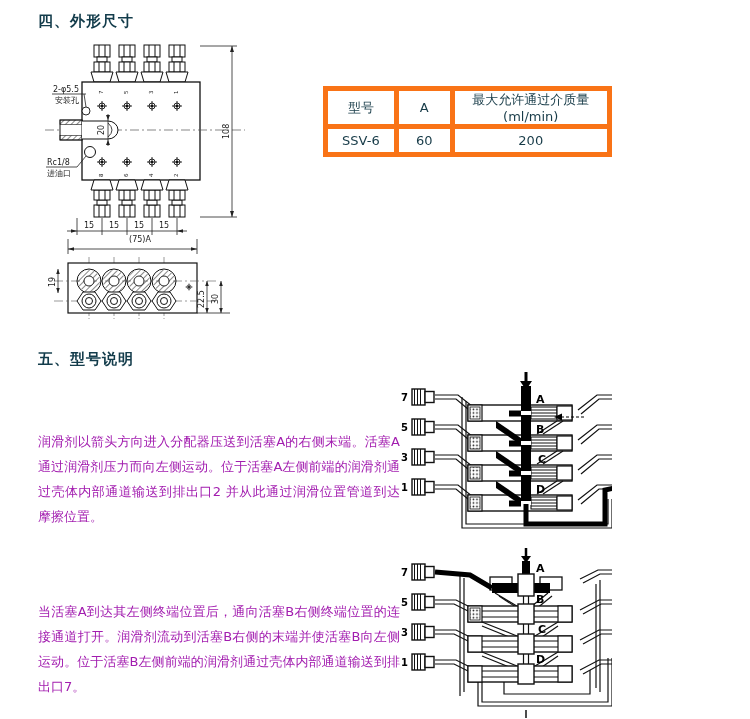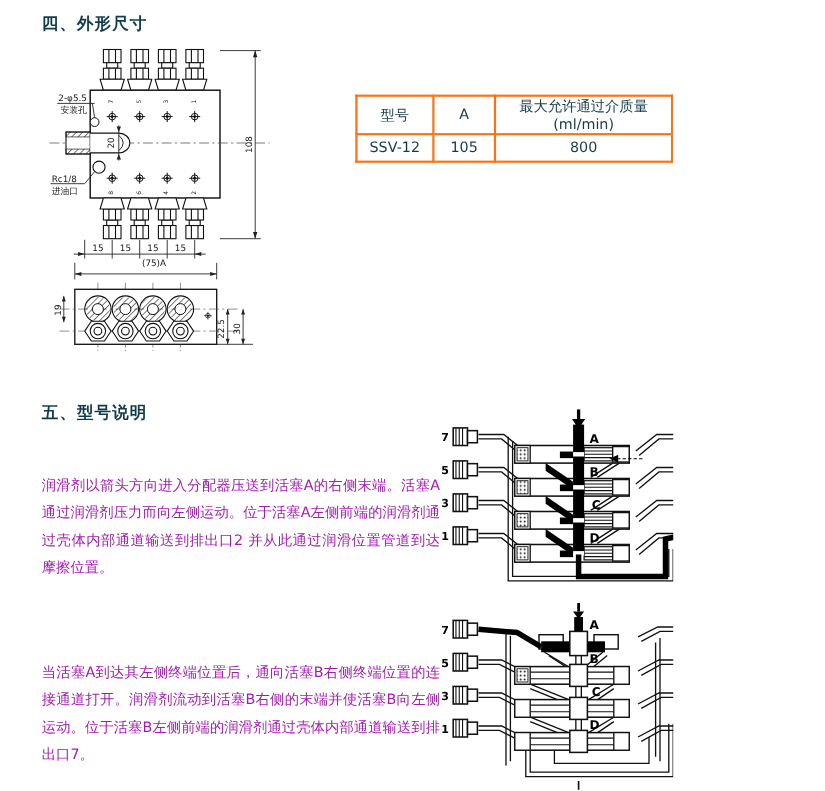--- a/index.html
+++ b/index.html
@@ -1,27 +1,27 @@
 <!DOCTYPE html>
 <html><head>
 <meta charset="utf-8">
 <style>
   html,body{margin:0;padding:0;background:#fff;}
   .page{position:relative;width:612px;height:719px;background:#ffffff;overflow:hidden;
         font-family:"DejaVu Sans","Liberation Sans",sans-serif;color:#1f4350;}
   .sec-title{position:absolute;font-size:15px;font-weight:bold;color:#133c4b;letter-spacing:1px;}
   #title4{left:38px;top:12px;}
-  #title5{left:38px;top:366px;font-family:Liberation Mono, monospace;}
+  #title5{left:38px;top:350px;font-family:Liberation Mono, monospace;}
   .para{position:absolute;left:38px;width:362px;font-size:13px;line-height:25px;
         color:#a21caf;text-align:justify;}
   #para1{top:416px;}
   #para2{top:586px;}
   .spec-table{position:absolute;left:323px;top:86px;border-collapse:collapse;
         font-size:13px;color:#173b48;}
-  .spec-table td,.spec-table th{border:2px solid #f97316;text-align:center;
+  .spec-table td,.spec-table th{border:5px solid #f97316;text-align:center;
         font-weight:normal;height:23px;padding:0 5px;}
   .col-model{width:66px;} .col-a{width:50px;} .col-flow{width:176px;}
   .notes{position:absolute;left:322px;top:229px;font-size:13px;line-height:26px;color:#1f4350;}
   svg{position:absolute;}
   #dim-drawing{left:40px;top:36px;}
   #diagram1{left:400px;top:372px;}
   #diagram2{left:400px;top:548px;}
   .dln{stroke:#222;stroke-width:0.8;fill:none;}
   .dtx{font-size:8px;fill:#1a1a1a;}
   .sch-num{font-size:10px;font-weight:bold;fill:#000;}
@@ -210,23 +210,23 @@
   </svg>
 
   <table class="spec-table">
     <tbody>
         <tr>
       <th class="col-model">型号</th>
       <th class="col-a">A</th>
       <th class="col-flow">最大允许通过介质量(ml/min)</th>
     </tr>
     <tr>
-      <td>SSV-12</td>
-      <td>105</td>
-      <td>800</td>
+      <td>SSV-6</td>
+      <td>60</td>
+      <td>200</td>
     </tr>
   </tbody>
     </table>
 
 
   <div class="sec-title" id="title5">五、型号说明</div>
 
   <p class="para" id="para1">润滑剂以箭头方向进入分配器压送到活塞A的右侧末端。活塞A通过润滑剂压力而向左侧运动。位于活塞A左侧前端的润滑剂通过壳体内部通道输送到排出口2 并从此通过润滑位置管道到达摩擦位置。</p>
   <p class="para" id="para2">当活塞A到达其左侧终端位置后，通向活塞B右侧终端位置的连接通道打开。润滑剂流动到活塞B右侧的末端并使活塞B向左侧运动。位于活塞B左侧前端的润滑剂通过壳体内部通道输送到排出口7。</p>
 

